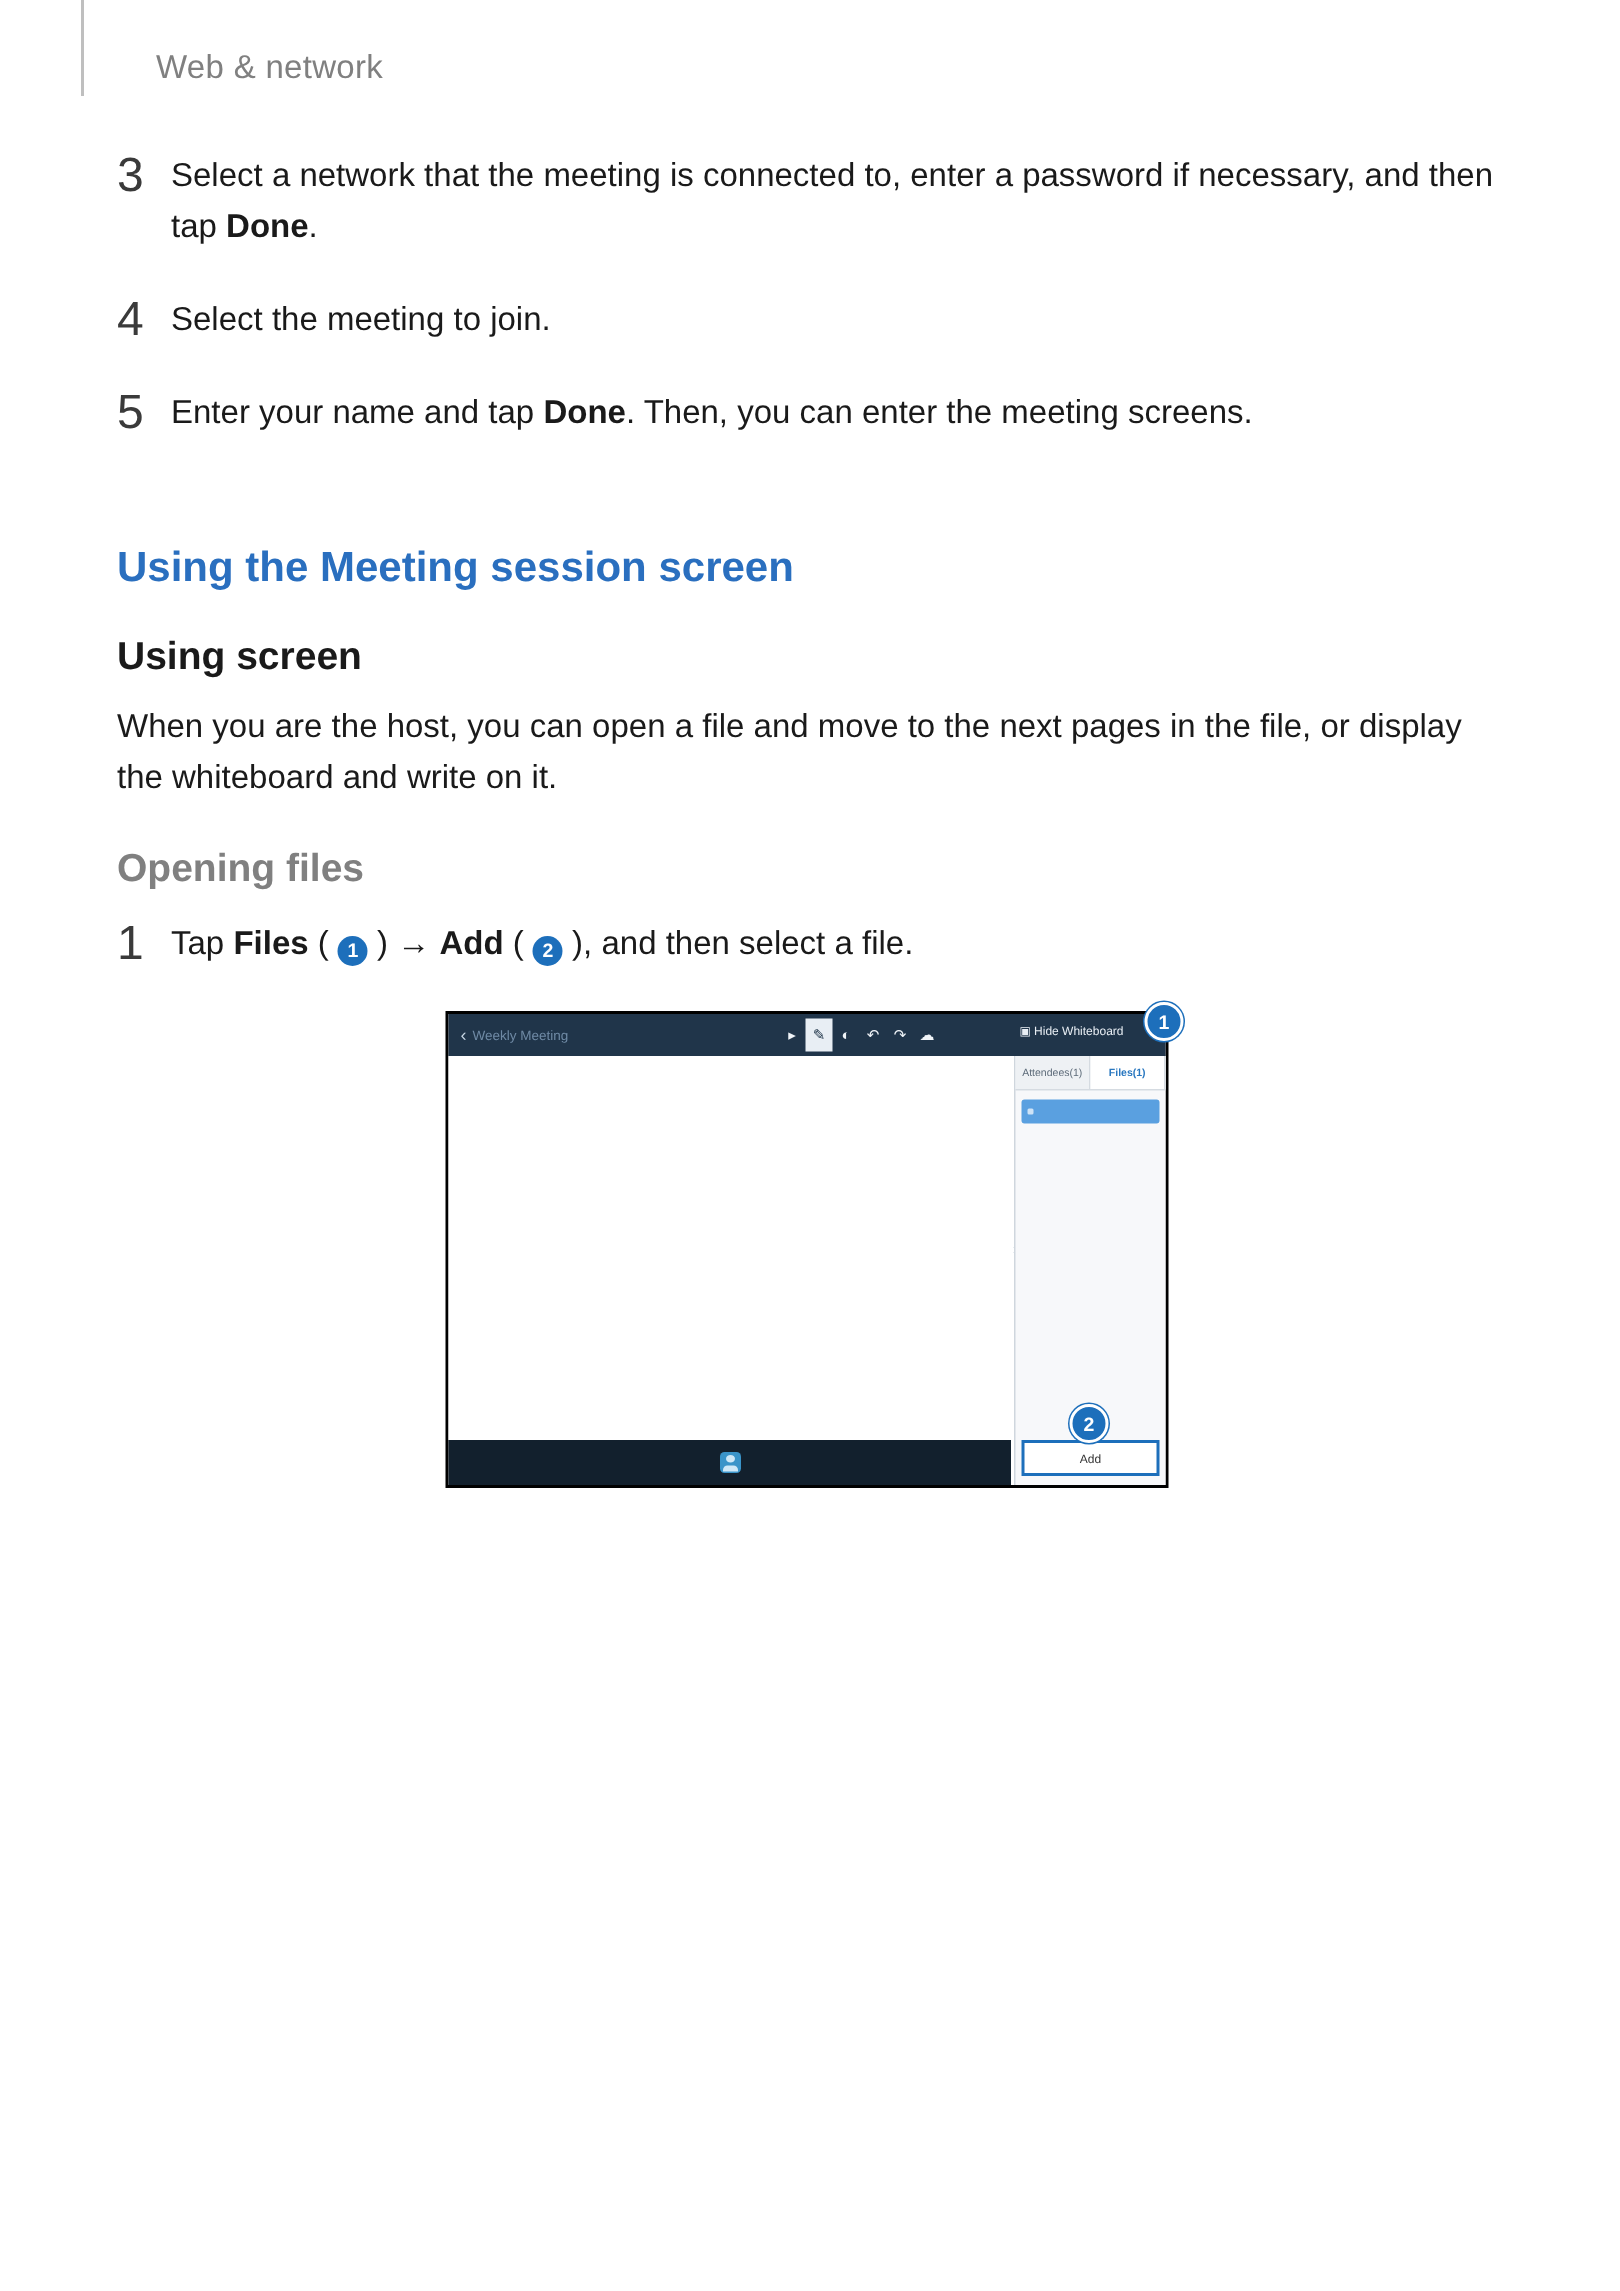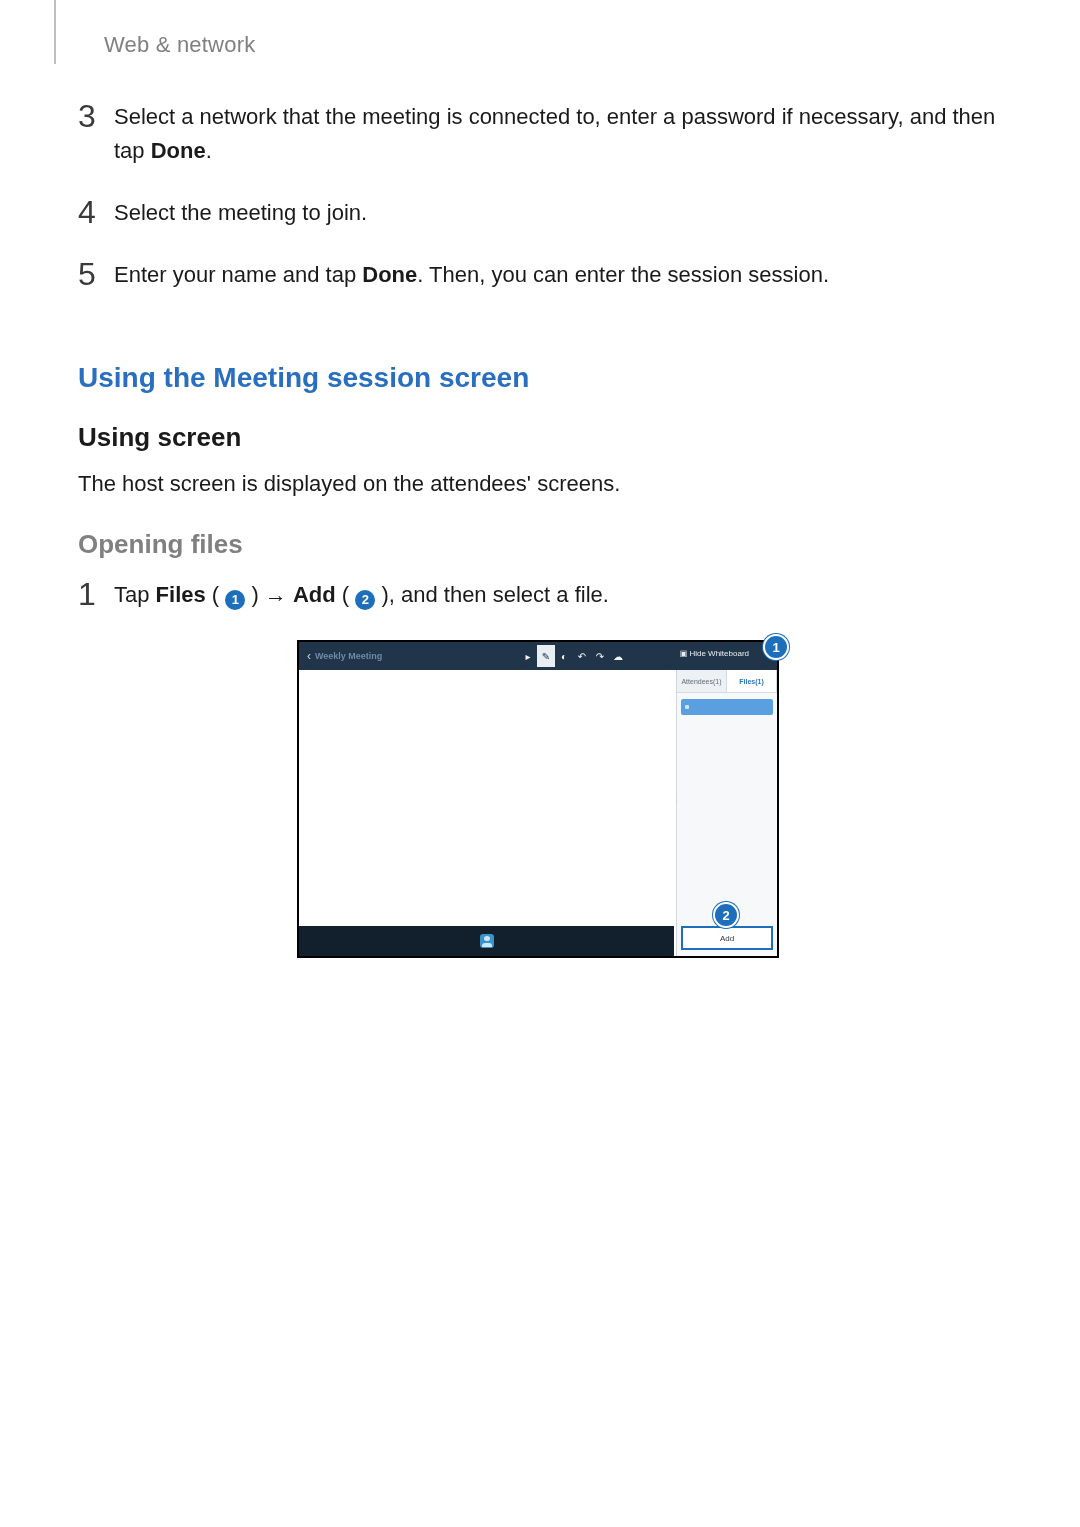--- a/index.html
+++ b/index.html
@@ -141,21 +141,21 @@
     position: relative;
   }
   .topbar .back {
     color: #c7d6e4;
     font-size: 12px;
     margin-right: 4px;
   }
   .topbar .title {
     color: #6f8aa5;
     font-size: 9px;
-    font-weight: 700;
+    font-weight: 400;
   }
   .tool-group {
     position: absolute;
     left: 220px;
     top: 3px;
     display: flex;
     gap: 0;
   }
   .tool {
     width: 18px;
@@ -369,28 +369,28 @@
     <div class="step">
       <div class="step-num">4</div>
       <div class="step-body">
         <span>Select the meeting to join.</span>
       </div>
     </div>
 
     <div class="step">
       <div class="step-num">5</div>
       <div class="step-body">
-        <span>Enter your name and tap </span><strong>Done</strong><span>. Then, you can enter the session session.</span>
+        <span>Enter your name and tap </span><strong>Done</strong><span>. Then, you can enter the meeting screens.</span>
       </div>
     </div>
 
     <div class="h2">Using the Meeting session screen</div>
 
     <div class="h3">Using screen</div>
-    <div class="para">The host screen is displayed on the attendees' screens.</div>
+    <div class="para">When you are the host, you can open a file and move to the next pages in the file, or display the whiteboard and write on it.</div>
 
     <div class="h4">Opening files</div>
 
     <div class="step">
       <div class="step-num">1</div>
       <div class="step-body">
         <span>Tap </span><strong>Files</strong><span> ( </span><span class="circ">1</span><span> ) → </span><strong>Add</strong><span> ( </span><span class="circ">2</span><span> ), and then select a file.</span>
       </div>
     </div>
 

